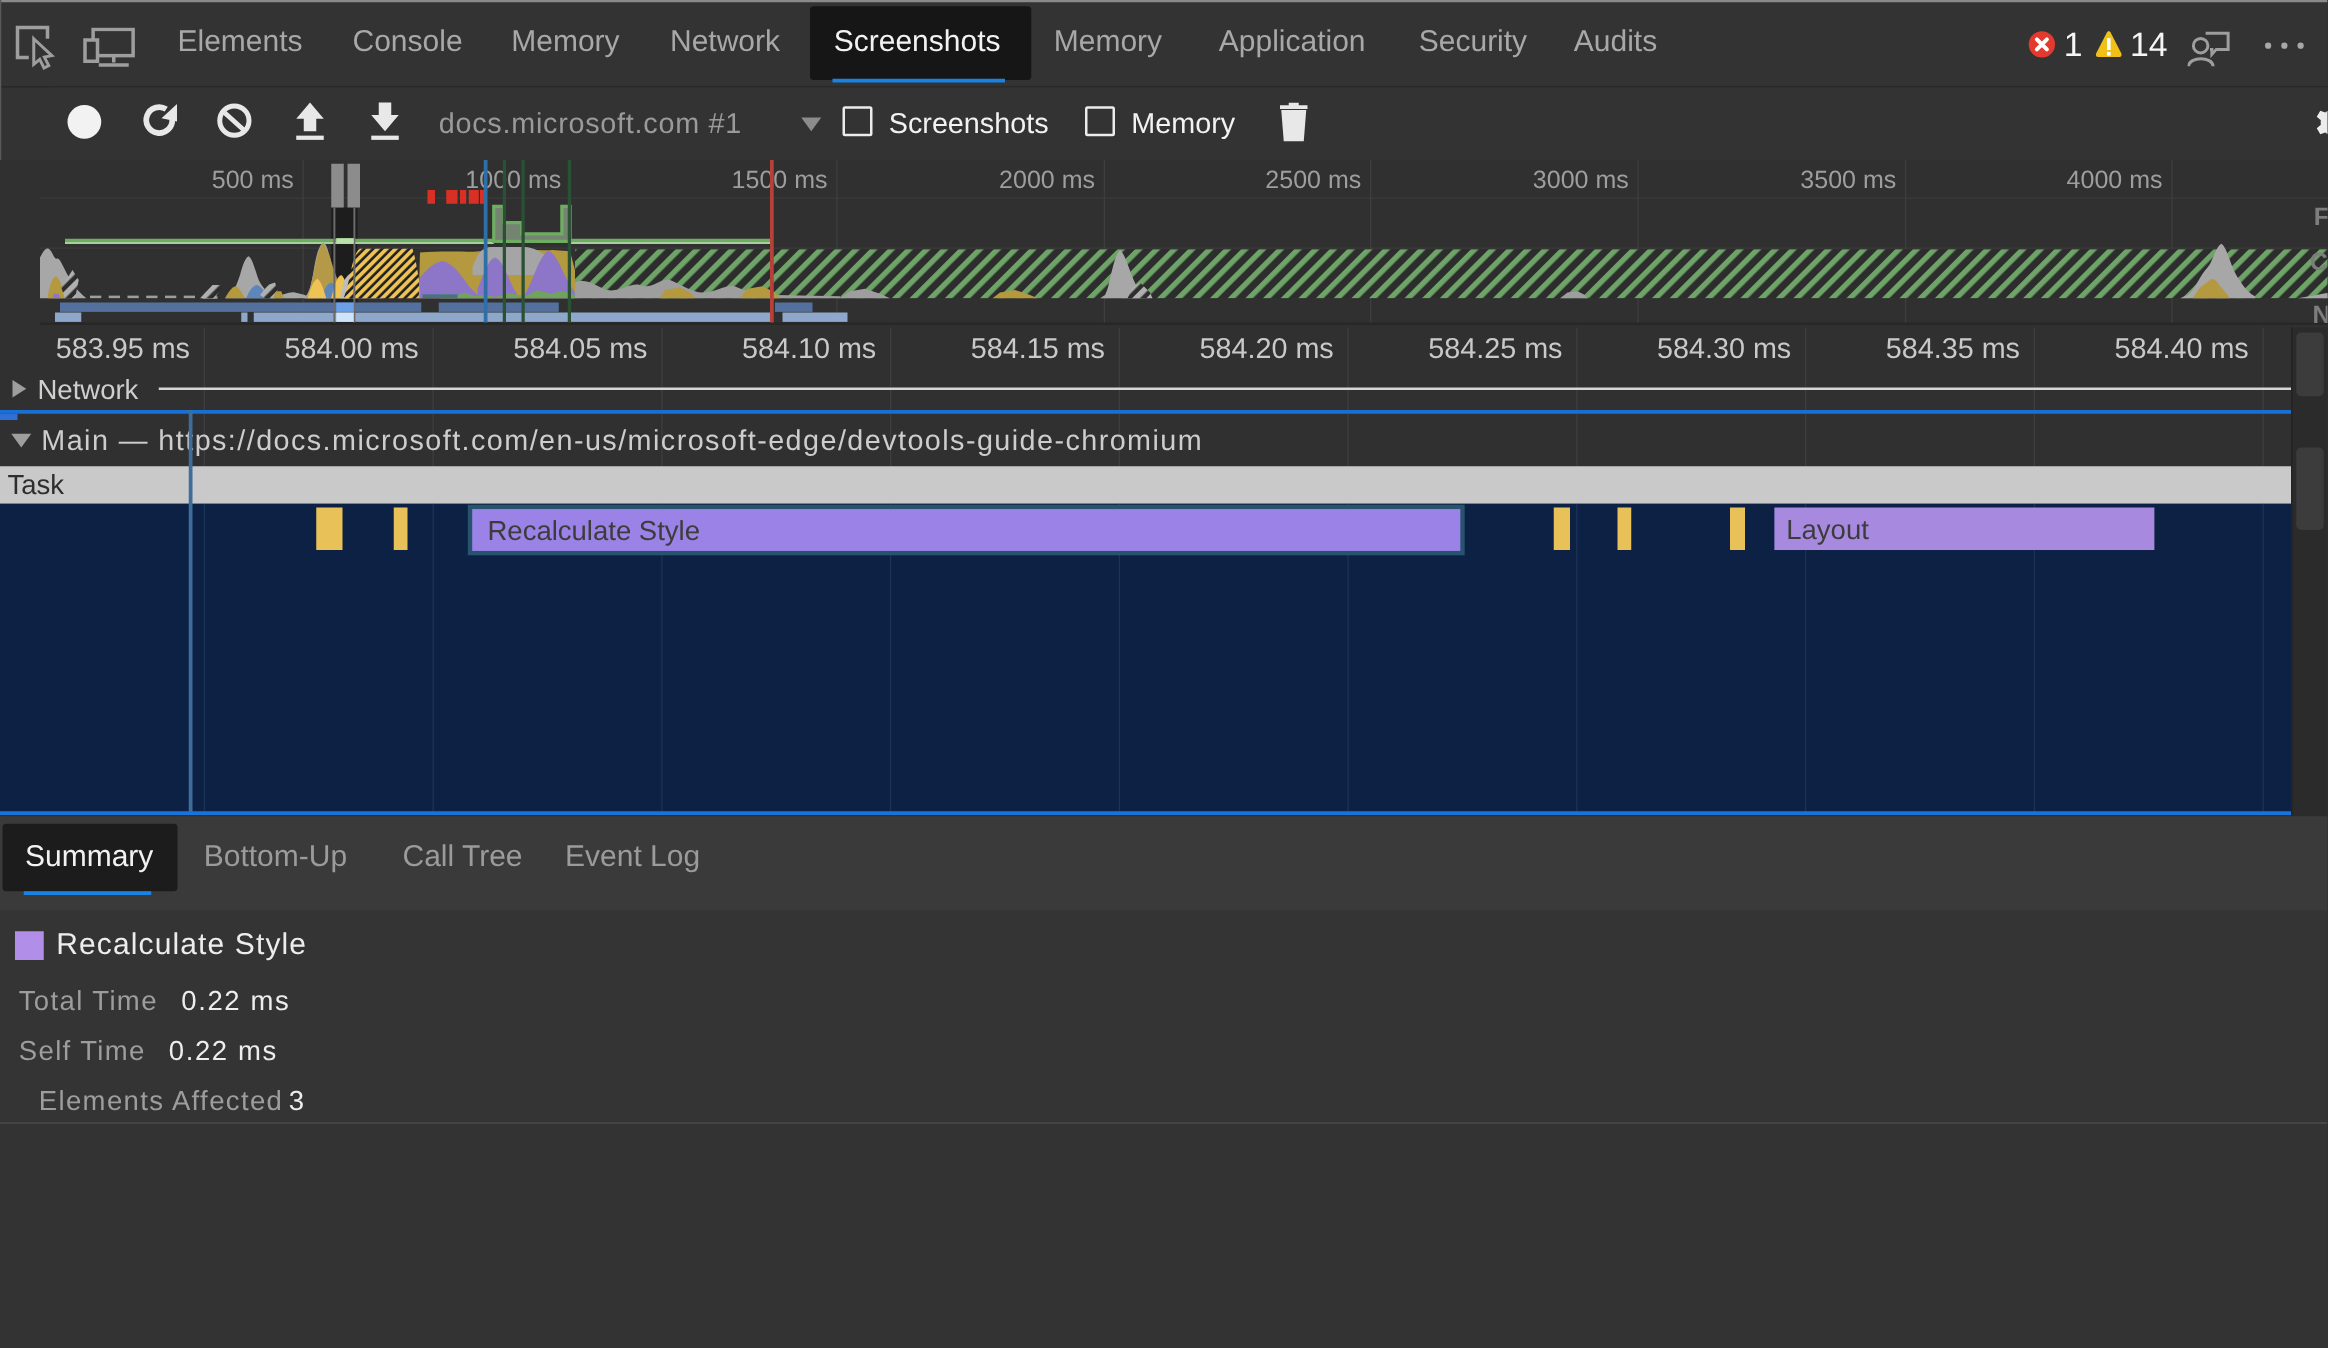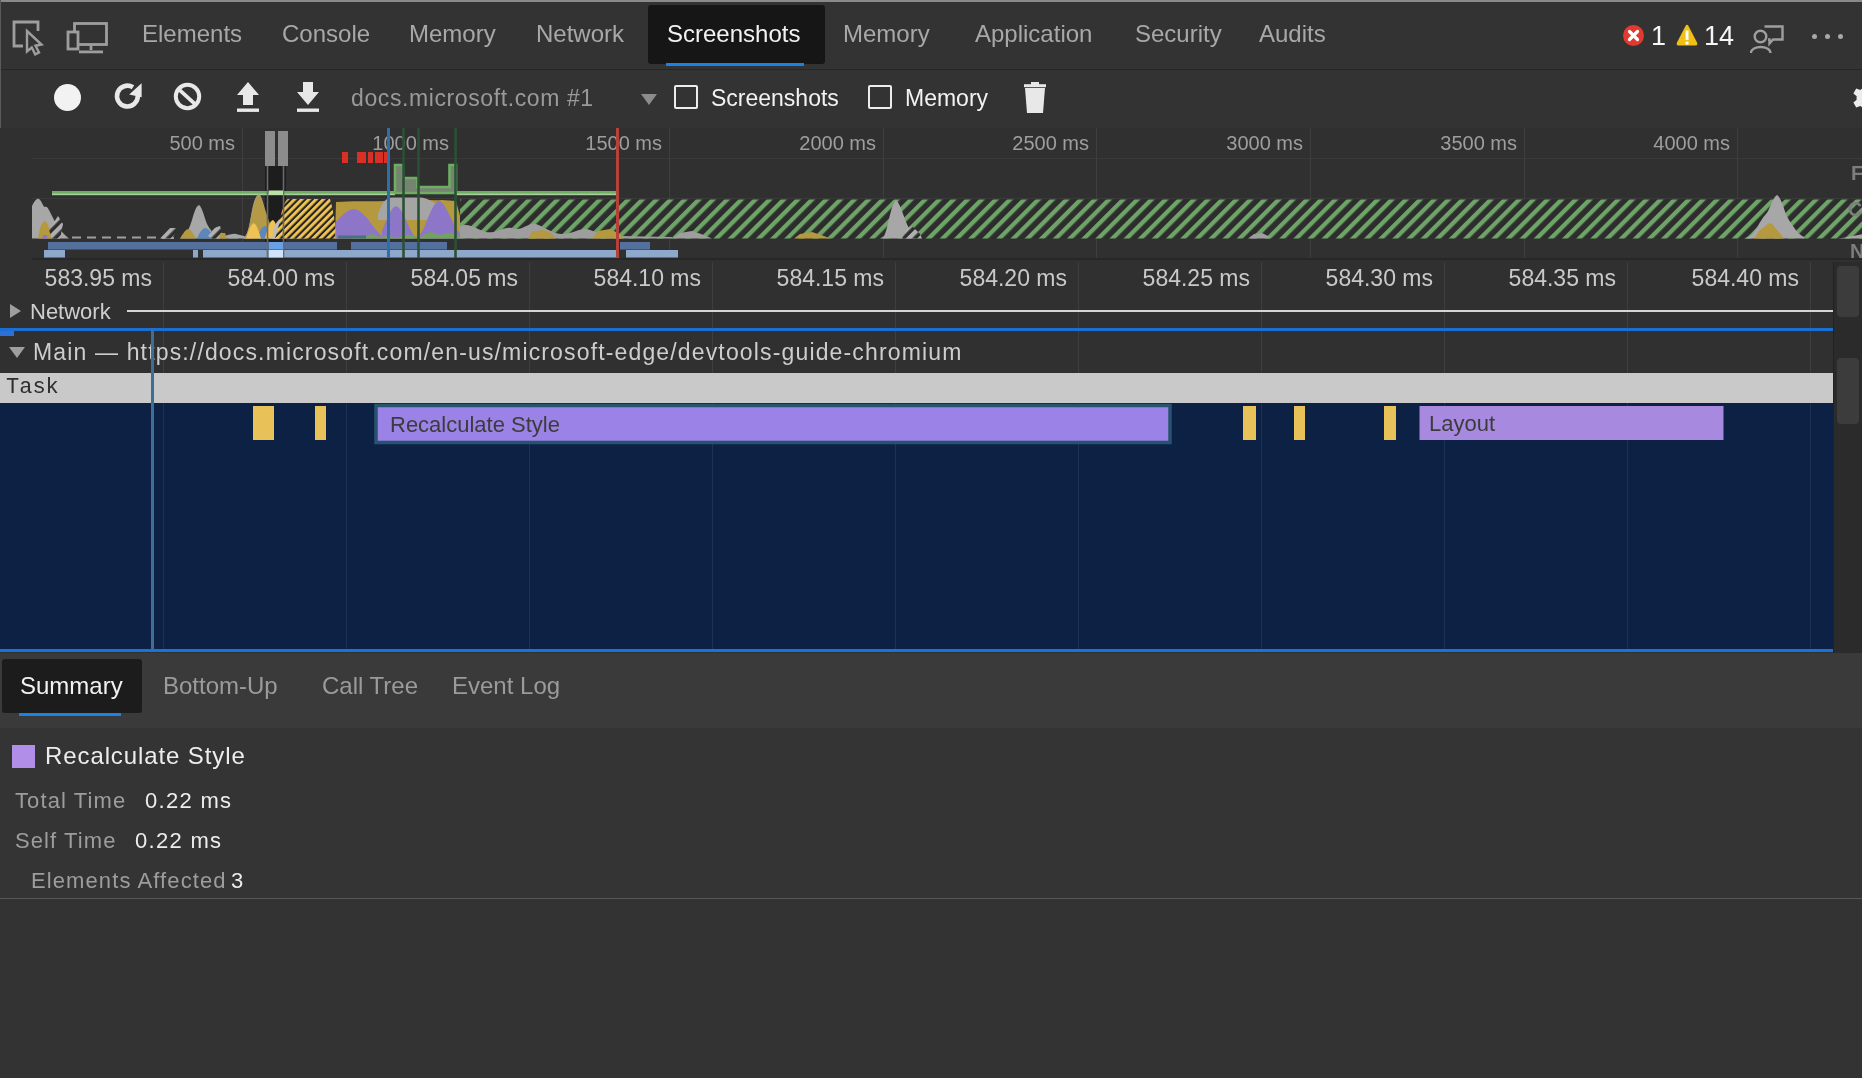--- a/index.html
+++ b/index.html
@@ -288,21 +288,21 @@
   <div class="abs" style="left:10px;top:42px;width:0;height:0;border-top:7px solid transparent;border-bottom:7px solid transparent;border-left:11px solid #9e9e9e;"></div>
   <div class="abs" style="left:30px;top:34px;font-size:22px;color:#cfcfcf;line-height:31px;">Network</div>
   <div class="abs" style="left:127px;top:48px;width:1706px;height:2px;background:#d5d5d5;"></div>
 
   <div class="abs" style="left:0;top:66px;width:1833px;height:3px;background:#1a6fd4;"></div>
   <div class="abs" style="left:0;top:69px;width:14px;height:5px;background:#2f6fd6;"></div>
 
   <div class="abs" style="left:9px;top:85px;width:0;height:0;border-left:8px solid transparent;border-right:8px solid transparent;border-top:11px solid #9e9e9e;"></div>
   <div class="abs" style="left:33px;top:69px;font-size:23px;color:#cdcdcd;line-height:42px;letter-spacing:1.15px;">Main — https://docs.microsoft.com/en-us/microsoft-edge/devtools-guide-chromium</div>
 
-  <div class="abs" style="left:0;top:111px;width:1833px;height:30px;background:#c9c9c9;font-family:Liberation Mono, monospace;">
+  <div class="abs" style="left:0;top:111px;width:1833px;height:30px;background:#c9c9c9;">
     <div class="abs" style="left:6px;top:0;font-size:22px;color:#2e2e2e;line-height:30px;">Task</div>
   </div>
 
   <div class="abs" style="left:0;top:141px;width:1833px;height:247px;background:#0c2144;">
     <svg class="abs" style="left:0;top:0;" width="1833" height="247" viewBox="0 0 1833 247">
       <g stroke="#1c3358" stroke-width="1">
         <line x1="163.5" y1="0" x2="163.5" y2="247"></line>
         <line x1="346.5" y1="0" x2="346.5" y2="247"></line>
         <line x1="529.5" y1="0" x2="529.5" y2="247"></line>
         <line x1="712.5" y1="0" x2="712.5" y2="247"></line>

